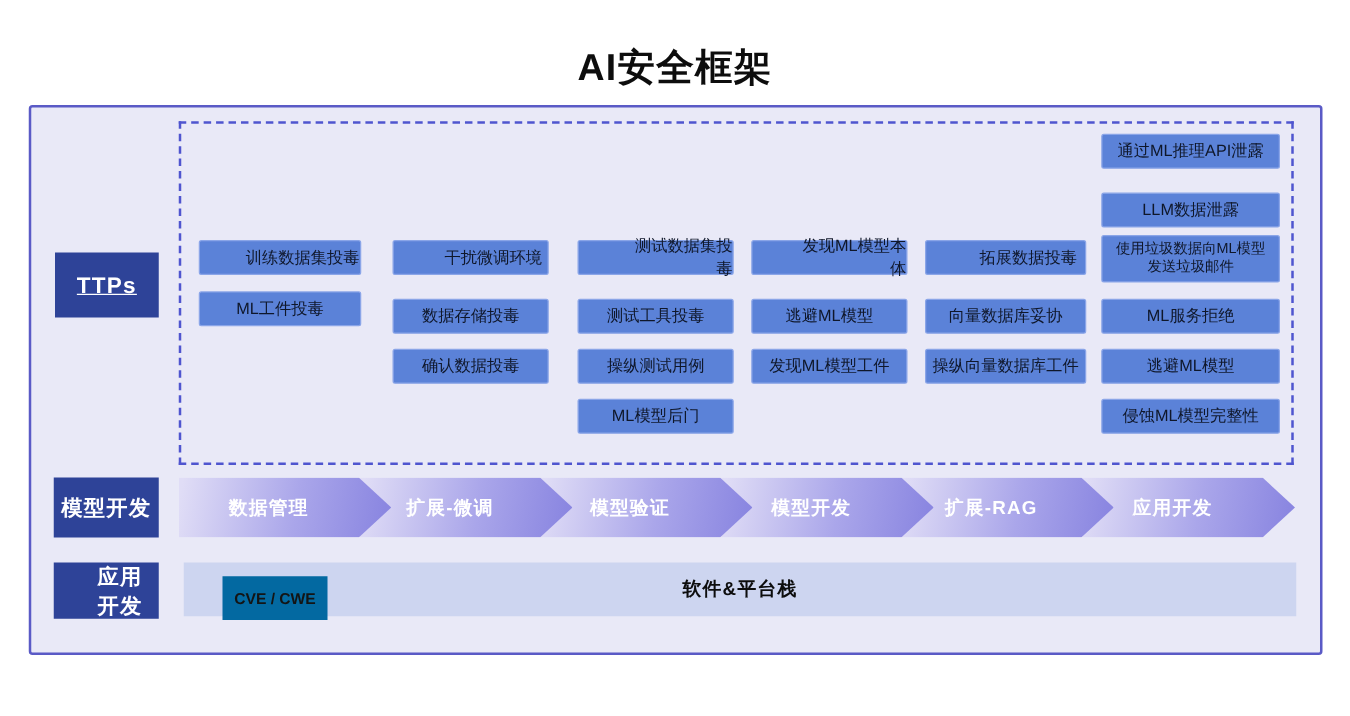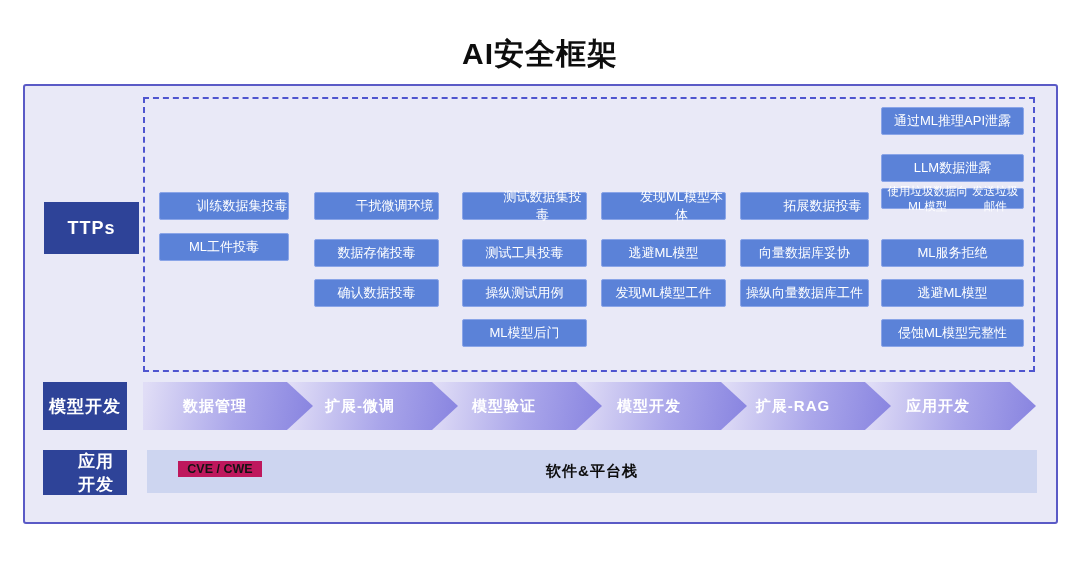--- a/index.html
+++ b/index.html
@@ -16,47 +16,47 @@
     position: absolute; left: 23px; top: 84px; width: 1035px; height: 440px;
     background: #e9e9f7; border: 2px solid #5a5ac6; border-radius: 3px;
   }
 
   
   .navy-label {
     position: absolute; background: #2e4398; color: #ffffff; font-weight: 700;
     display: flex; align-items: center; justify-content: center;
     font-size: 17px; letter-spacing: 1px;
   }
-  .label-ttps  { left: 19px; top: 116px; width: 95px; height: 52px; font-size: 18px; }
+  .label-ttps  { left: 19px; top: 116px; width: 83px; height: 52px; font-size: 18px; text-decoration: underline; }
   .label-model { left: 18px; top: 296px; width: 84px; height: 48px; }
   .label-app   { left: 18px; top: 364px; width: 84px; height: 45px; padding-left: 35px; }
 
   
   .ttps-box {
     position: absolute; left: 118px; top: 11px; width: 892px; height: 275px;
     border: 2px dashed #4f55cf;
   }
   .ttp-col { position: absolute; top: 0; height: 100%; }
   .col-0 { left: 14px;  width: 130px; }
   .col-1 { left: 169px; width: 125px; }
   .col-2 { left: 317px; width: 125px; }
   .col-3 { left: 456px; width: 125px; }
   .col-4 { left: 595px; width: 129px; }
   .col-5 { left: 736px; width: 143px; }
 
   .ttp-btn {
     position: absolute; left: 0; width: 100%; height: 28px;
-    background: #5b82d8; border: 1px solid #8aa5e8; color: #ffffff;
+    background: #5b82d8; border: 1px solid #8aa5e8; color: #0f172a;
     display: flex; align-items: center; justify-content: center;
-    font-size: 13px; text-align: center; border-radius: 2px;
+    font-size: 13px; text-align: right; border-radius: 2px;
   }
   .row-a    { top: 8px; }
   .row-b    { top: 55px; }
-  .row-tall { top: 89px; height: 21px; font-size: 11.5px; line-height: 1.3;
-              padding: 2px 3px; }
+  .row-tall { top: 89px; height: 38px; font-size: 11.5px; line-height: 1.3;
+              flex-direction: column; padding: 2px 3px; }
   .row-1    { top: 93px; padding-left: 36px; }
   .row-1b   { top: 134px; }
   .row-2    { top: 140px; }
   .row-3    { top: 180px; }
   .row-4    { top: 220px; }
 
   
   .pipeline {
     position: absolute; left: 118px; top: 296px; width: 893px; height: 48px;
   }
@@ -68,22 +68,22 @@
     display: flex; align-items: center; justify-content: center;
     padding-right: 26px;
   }
 
   
   .bottom-bar {
     position: absolute; left: 122px; top: 364px; width: 890px; height: 43px;
     background: #cdd5f0; display: flex; align-items: center;
   }
   .cve-chip {
-    position: absolute; left: 31px; top: 11px; width: 84px; height: 16px;
-    background: #be185d; color: #141414; font-weight: 700; font-size: 12.5px;
+    position: absolute; left: 31px; top: 11px; width: 84px; height: 35px;
+    background: #0369a1; color: #141414; font-weight: 700; font-size: 12.5px;
     display: flex; align-items: center; justify-content: center;
   }
   .bar-label {
     width: 100%; text-align: center; font-weight: 700; font-size: 15px;
     color: #0d0d0d; letter-spacing: 1px;
   }
 </style>
 </head>
 <body>
 

